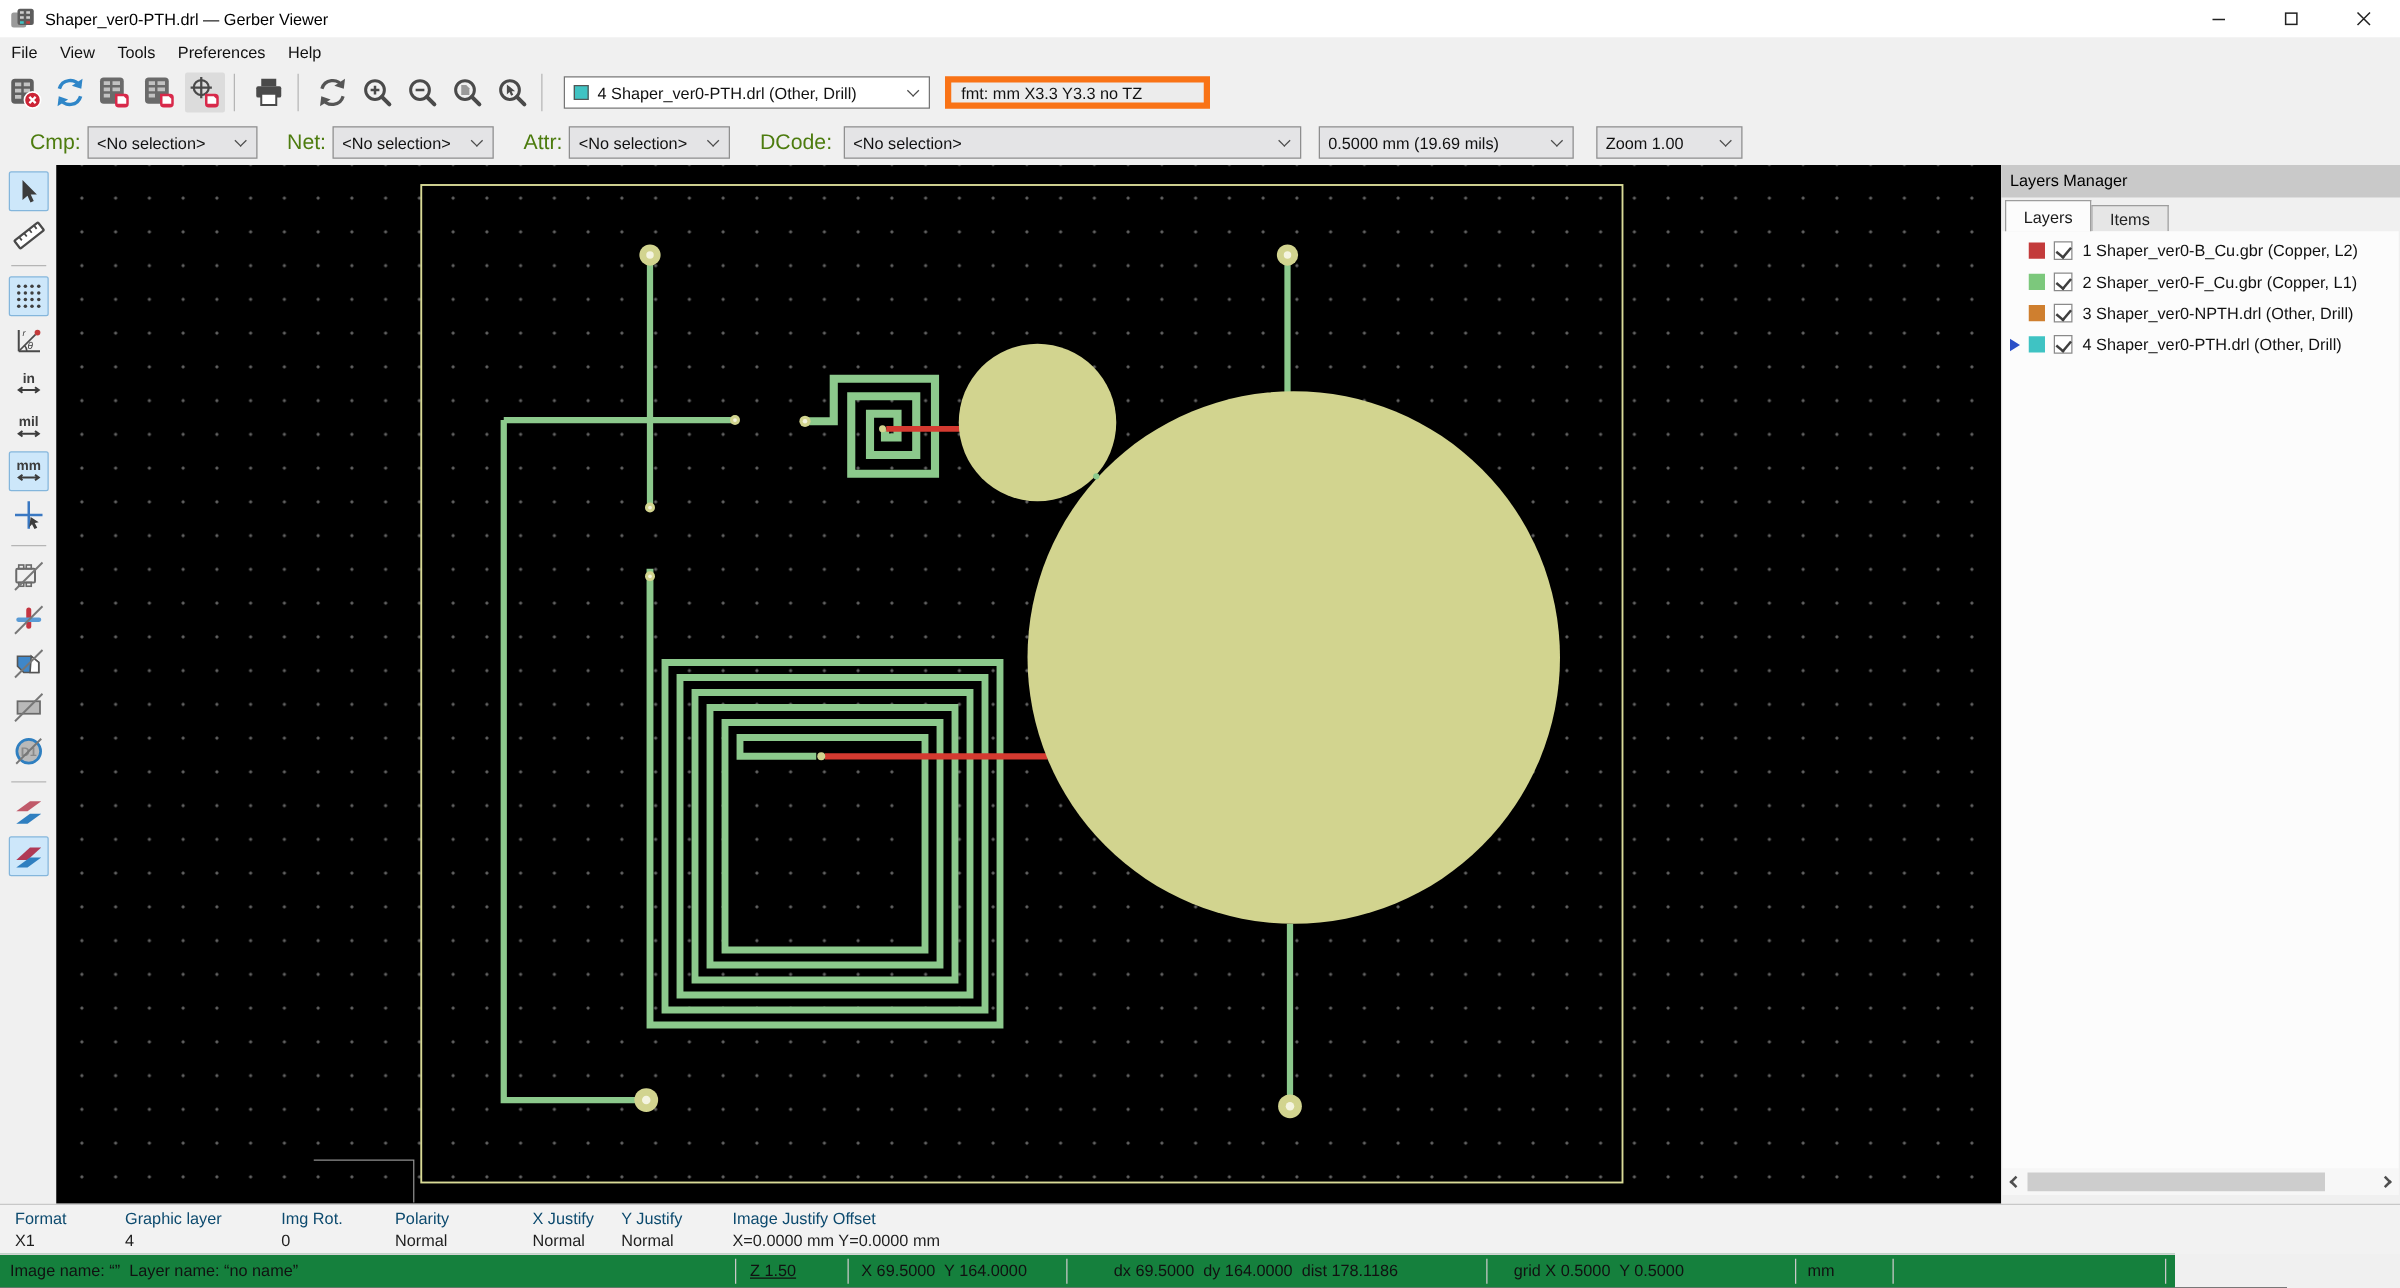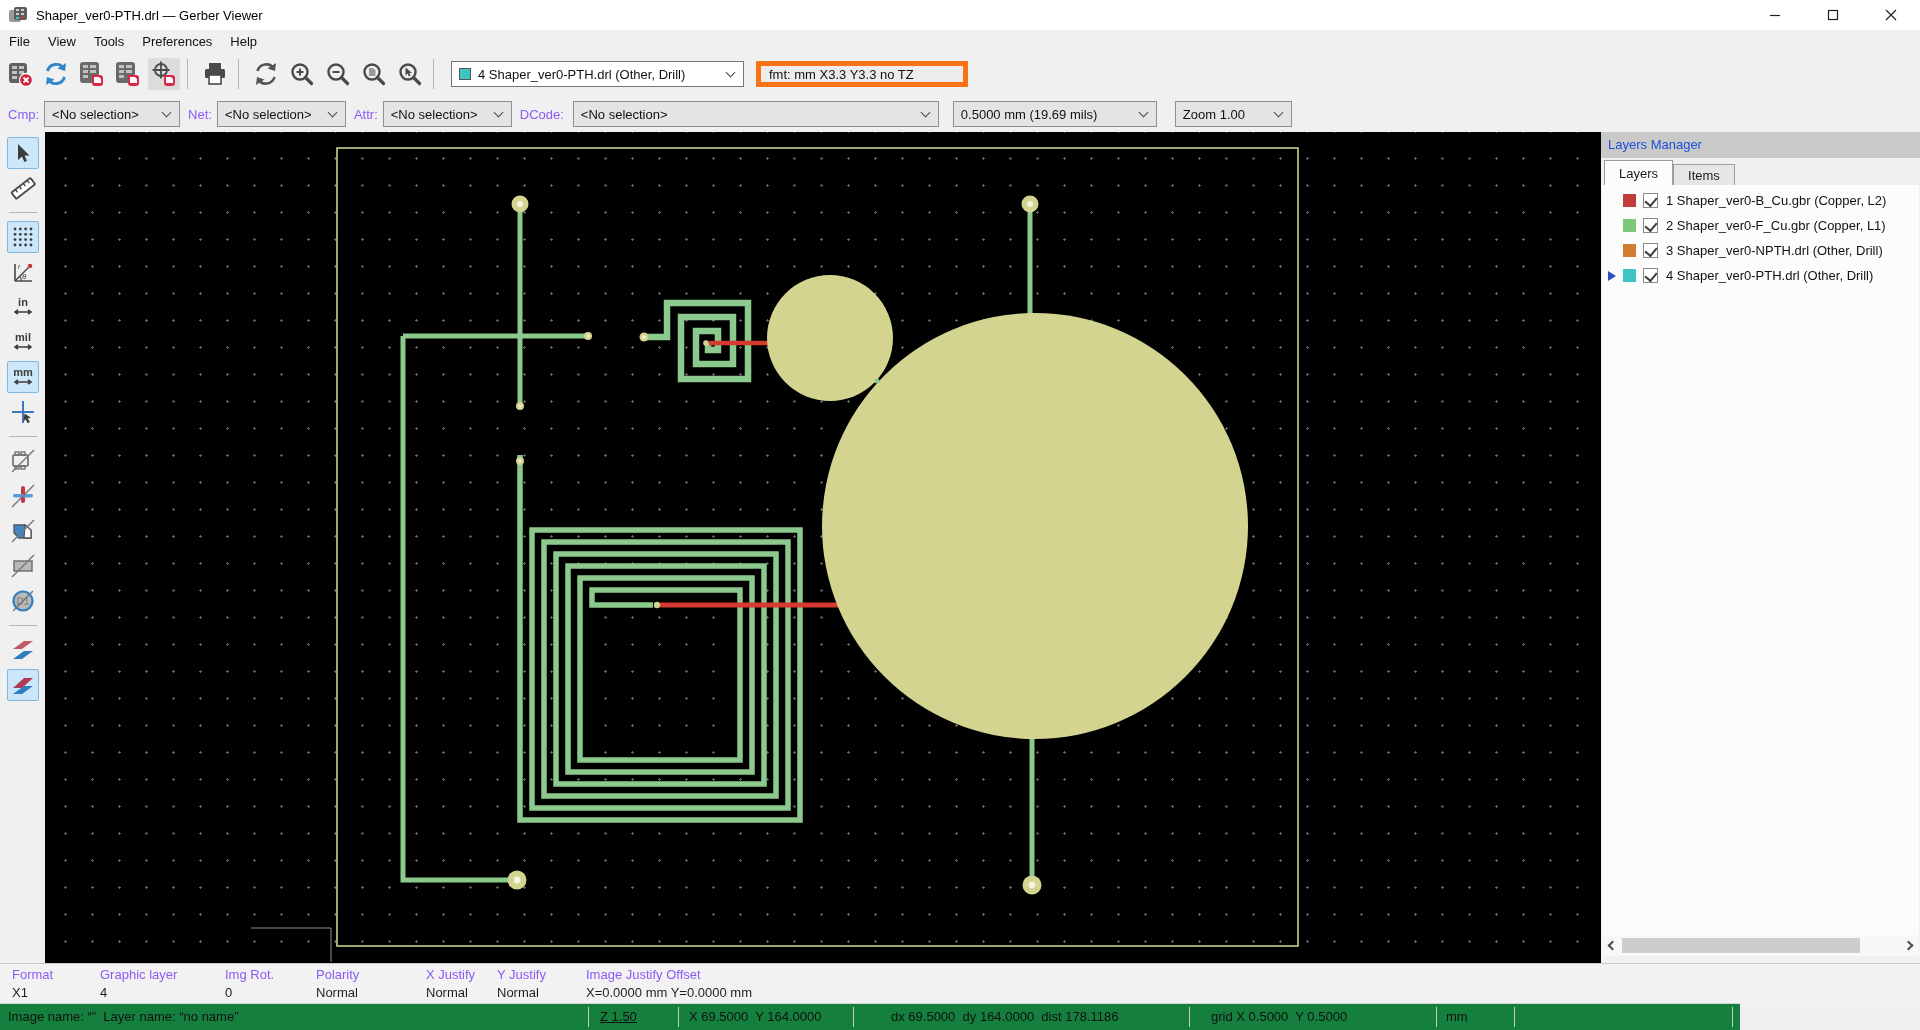--- a/index.html
+++ b/index.html
@@ -24,21 +24,21 @@
   .tb-sep { width:1px; height:30px; background:#b5b5b5; margin:0 7px; }
   .combo { height:26px; background:#e4e4e6; border:1px solid #8f8f8f; display:flex; align-items:center; padding:0 7px; font-size:13px; color:#111; }
   .combo .spacer { flex:1; }
   .chev { width:7px; height:7px; border-right:1.6px solid #4a4a4a; border-bottom:1.6px solid #4a4a4a; transform:rotate(45deg); margin:-4px 2px 0 10px; flex:none; }
   #layer-combo { width:293px; margin-left:10px; background:#ffffff; border-color:#767676; }
   .swatch-sm { width:12px; height:12px; background:#3fc3c3; border:1px solid #555; margin-right:7px; flex:none; }
   #fmt-field { width:212px; height:26px; margin-left:12px; background:#ececec; border:5px solid #f97316; display:flex; align-items:center; padding:0 8px; font-size:13px; color:#111; }
 
   
   #toolbar2 { position:absolute; left:0; top:96px; width:1920px; height:36px; background:#f0f0f0; display:flex; align-items:center; }
-  .tb2-label { margin-left:8px; font-size:13px; color:#8b5cf6; }
+  .tb2-label { margin-left:24px; font-size:17px; color:#4d7c0f; }
   #cmp-combo { width:136px; margin-left:5px; }
   #net-combo { width:129px; margin-left:5px; }
   #attr-combo { width:129px; margin-left:5px; }
   #dcode-combo { width:366px; margin-left:9px; }
   #grid-combo { width:204px; margin-left:14px; }
   #zoom-combo { width:117px; margin-left:18px; }
 
   
   #lefttoolbar { position:absolute; left:0; top:132px; width:45px; height:831px; background:#f0f0f0; display:flex; flex-direction:column; align-items:center; padding-top:5px; }
   .lt-btn { width:32px; height:32px; margin-bottom:3px; display:flex; align-items:center; justify-content:center; border-radius:2px; border:1px solid transparent; }
@@ -47,21 +47,21 @@
   .unit-txt { font-size:11px; font-weight:bold; fill:#3c3c3c; }
 
   
   #canvas { position:absolute; left:45px; top:132px; width:1556px; height:831px; background-color:#000;
             background-image:radial-gradient(circle, #636363 1.1px, transparent 1.4px);
             background-size:27px 27px; background-position:7px 13px; }
   #canvas svg { position:absolute; left:0; top:0; }
 
   
   #layerspanel { position:absolute; left:1601px; top:132px; width:319px; height:831px; background:#f0f0f0; }
-  #lm-caption { position:absolute; left:0; top:0; width:319px; height:26px; background:#c9c9c9; line-height:26px; padding-left:7px; font-size:13px; color:#1d4ed8; }
+  #lm-caption { position:absolute; left:0; top:0; width:319px; height:26px; background:#c9c9c9; line-height:26px; padding-left:7px; font-size:13px; color:#000000; }
   #lm-tabs { position:absolute; left:0; top:26px; width:343px; height:27px; display:flex; align-items:flex-end; padding-left:3px; }
   .lm-tab { border:1px solid #9d9d9d; border-bottom:none; padding:0 14px; font-size:13px; }
   .lm-tab.active { background:#fcfcfc; height:25px; line-height:25px; z-index:2; }
   .lm-tab.inactive { background:#e6e6e6; height:21px; line-height:21px; color:#222; }
   #lm-list { position:absolute; left:1px; top:53px; width:317px; height:750px; background:#fcfcfc; padding-top:3px; }
   .lm-row { height:25px; display:flex; align-items:center; position:relative; }
   .lm-arrow { position:absolute; left:6px; width:0; height:0; border-left:8px solid #2b50c8; border-top:5px solid transparent; border-bottom:5px solid transparent; }
   .lm-swatch { width:13px; height:13px; margin-left:21px; flex:none; }
   .lm-check { width:15px; height:15px; margin-left:7px; background:#fff; border:1px solid #8a8a8a; position:relative; flex:none; }
   .lm-check::after { content:""; position:absolute; left:3px; top:1px; width:6px; height:9px; border-right:2px solid #3f3f3f; border-bottom:2px solid #3f3f3f; transform:rotate(40deg); }
@@ -70,21 +70,21 @@
   #lm-scroll { position:absolute; left:1px; top:803px; width:317px; height:21px; background:#f7f7f7; display:flex; align-items:center; }
   .scr-arrow { width:18px; height:21px; display:flex; align-items:center; justify-content:center; }
   .scr-chev { width:7px; height:7px; border-right:2px solid #4f4f4f; border-bottom:2px solid #4f4f4f; }
   .scr-chev.left { transform:rotate(135deg); margin-left:3px; }
   .scr-chev.right { transform:rotate(-45deg); margin-right:3px; }
   #lm-thumb { width:238px; height:15px; background:#cdcdcd; margin-left:2px; }
 
   
   #infobar { position:absolute; left:0; top:963px; width:1920px; height:40px; background:#f2f2f2; border-top:1px solid #c8c8c8; }
   .info-col { position:absolute; top:3px; font-size:13px; }
-  .info-label { color:#8b5cf6; }
+  .info-label { color:#0c4a6e; }
   .info-value { color:#1f1f1f; margin-top:3px; }
 
   
   #statusbar { position:absolute; left:0; top:1003px; width:1740px; height:27px; background:#15803d; border-top:1px solid #d4d4d4; }
   .sb-cell { position:absolute; top:5px; font-size:13px; color:#111; white-space:pre; }
   .sb-sep { position:absolute; top:3px; width:1px; height:20px; background:#c9c9c9; }
 </style>
 </head>
 <body>
 

